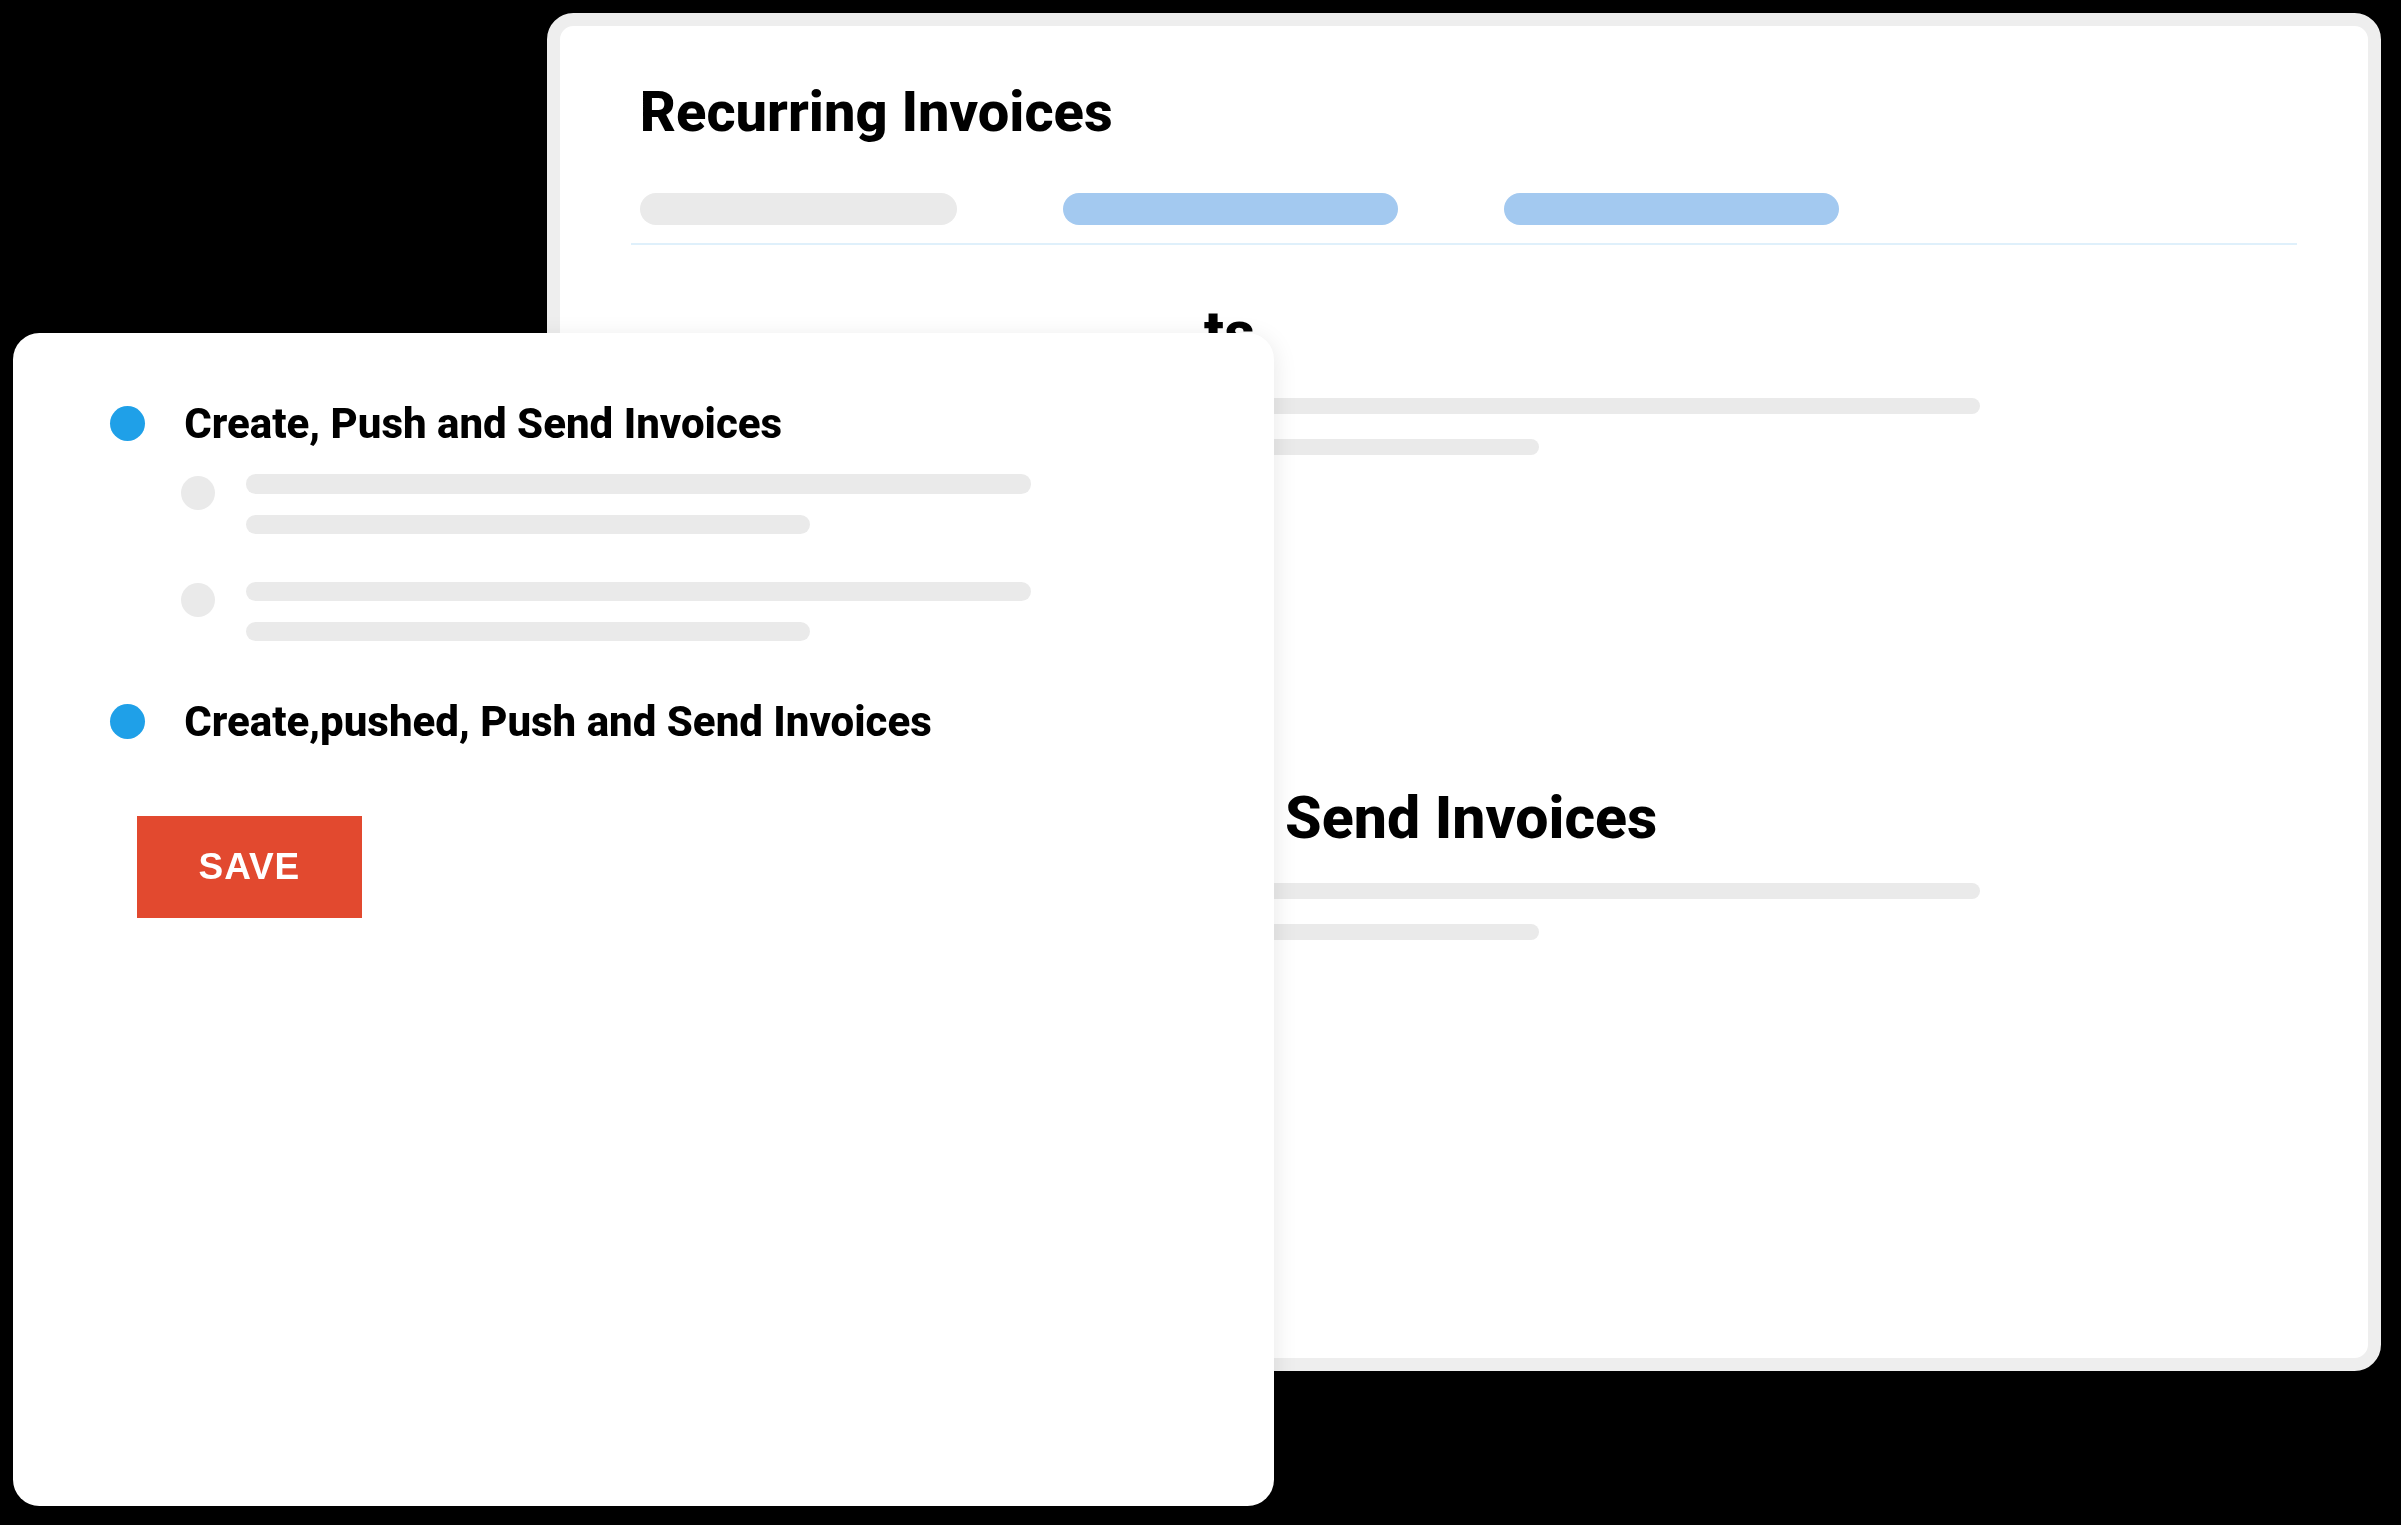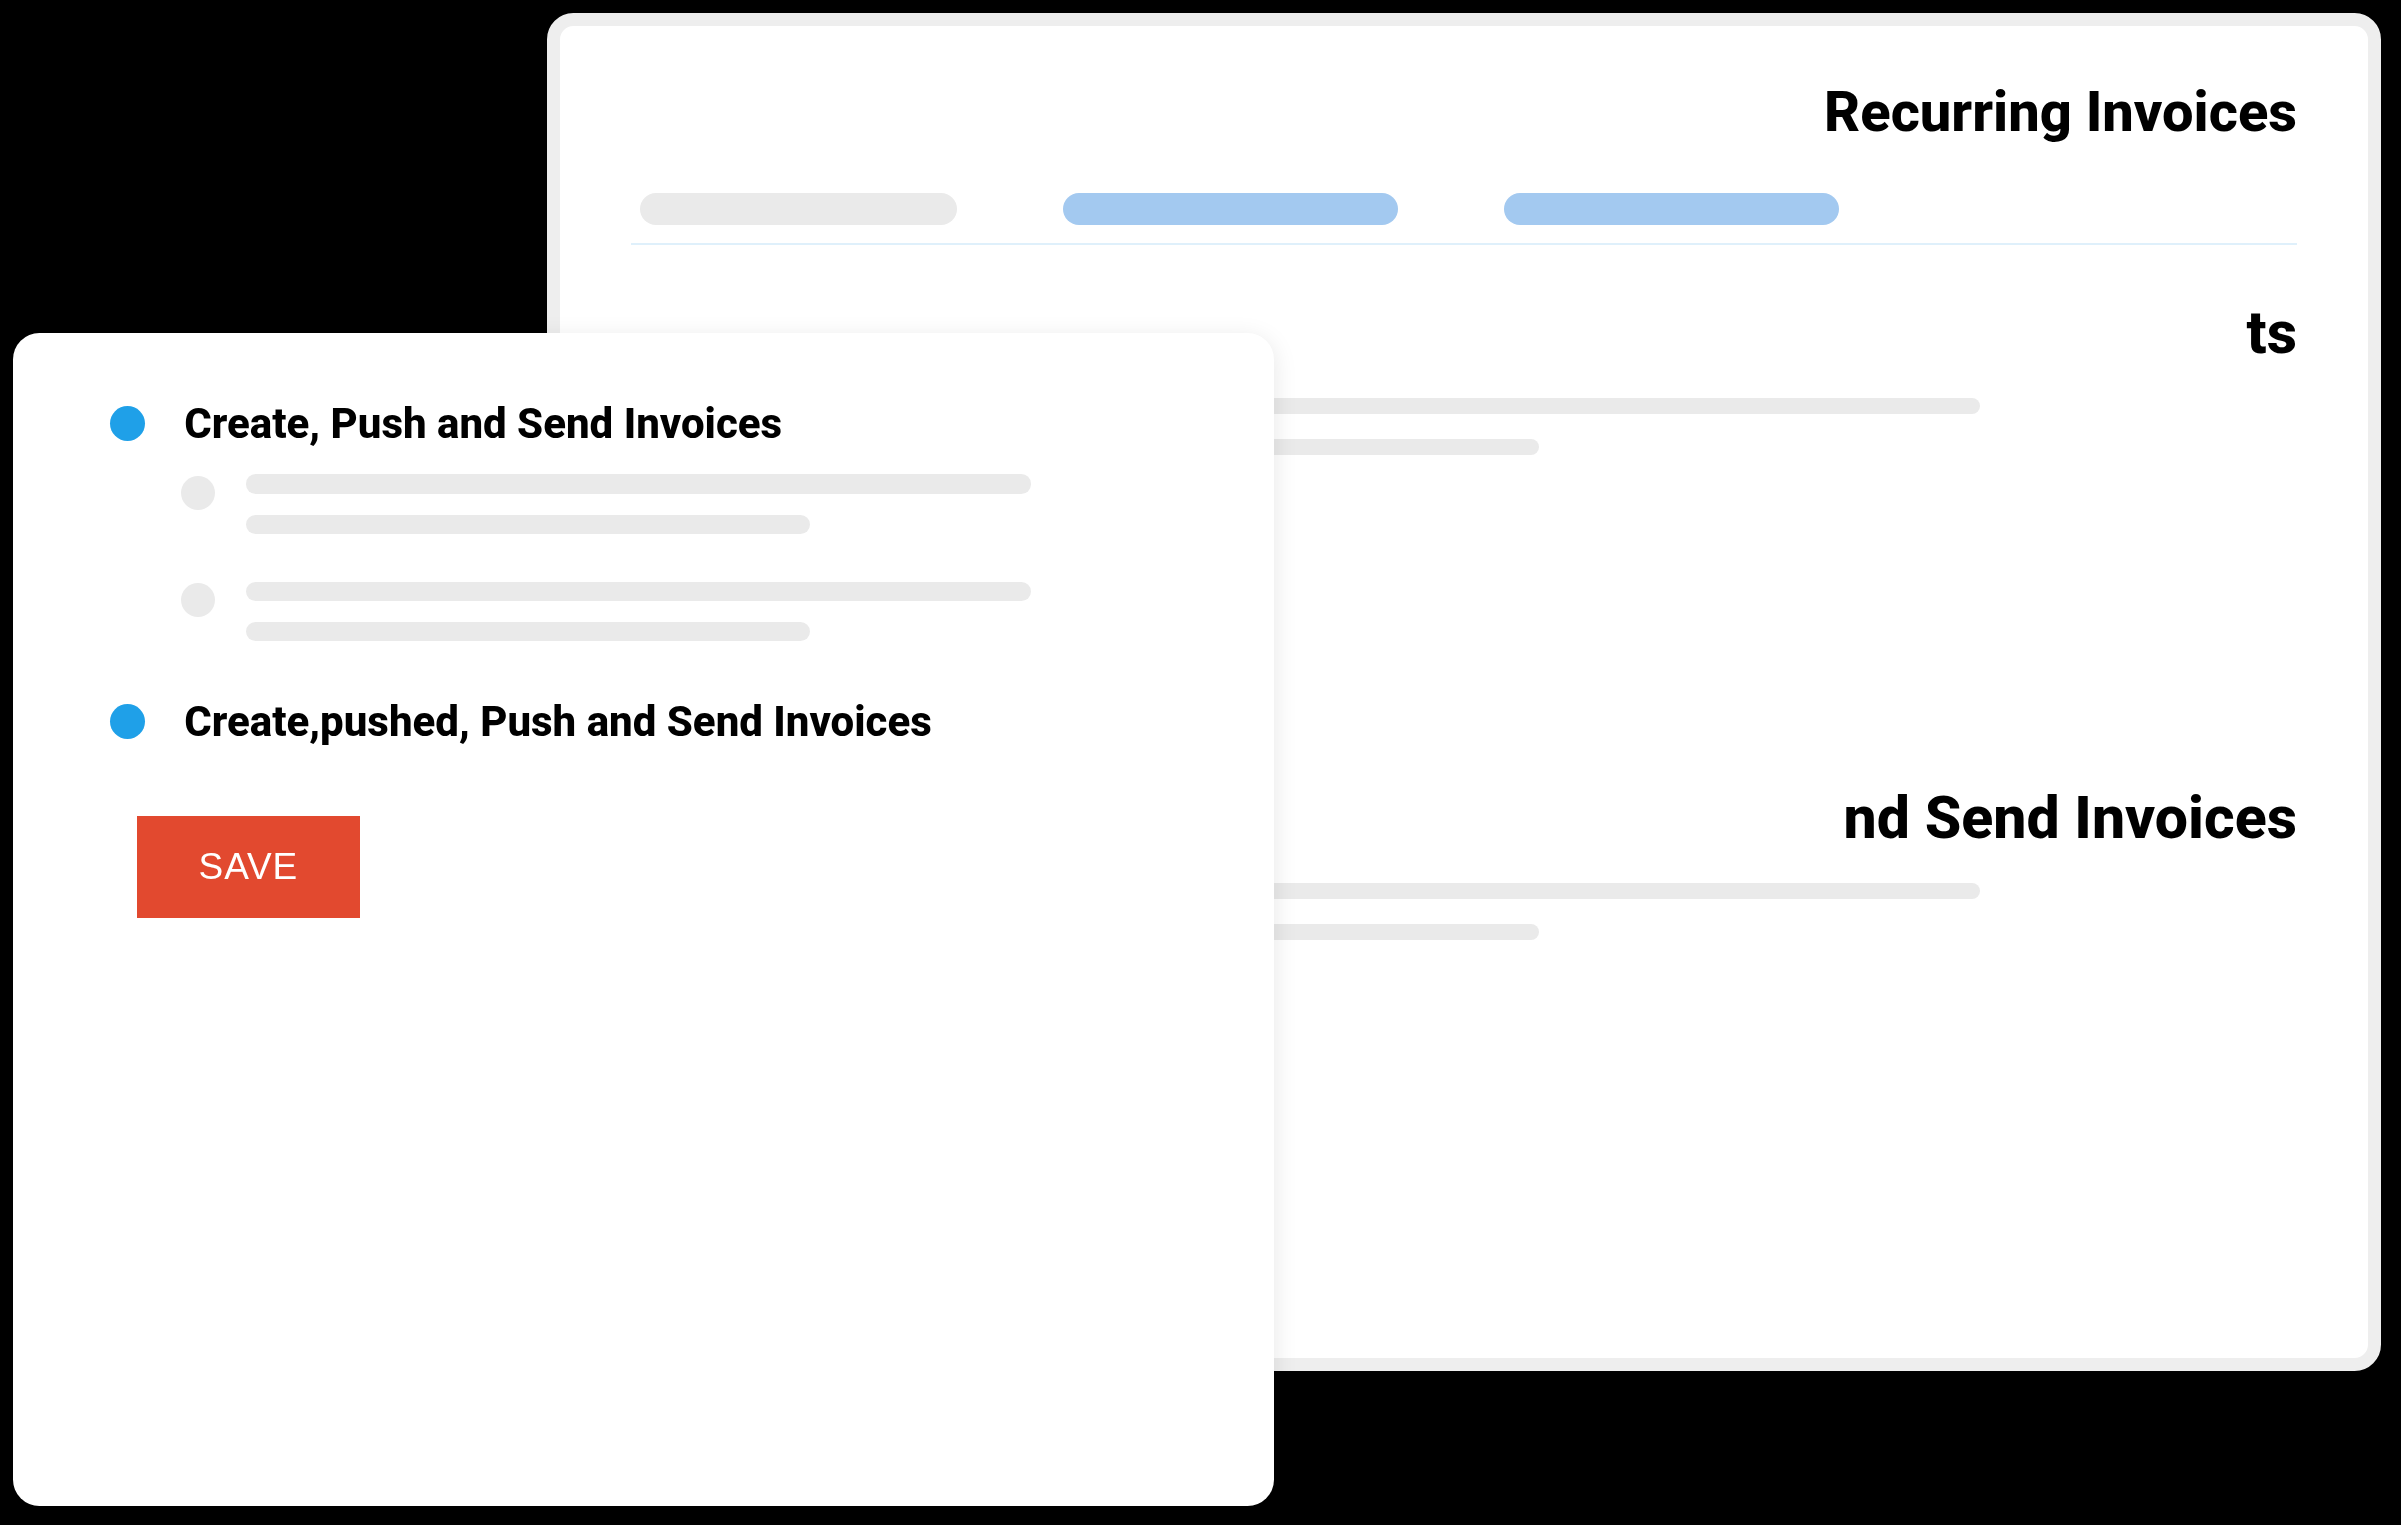--- a/index.html
+++ b/index.html
@@ -19,21 +19,20 @@
     .back-card {
       position: absolute;
       top: 13.2px;
       left: 547px;
       width: 1834px;
       height: 1358px;
       background: #fff;
       border: 13.2px solid #eeeeee;
       border-radius: 26.4px;
       padding: 53px 71px;
-      text-align: right;
     }
     
     .back-title {
       font-size: 56px;
       font-weight: 800;
       color: #000;
       margin-bottom: 48px;
       margin-left: 8.8px;
     }
     
@@ -180,21 +179,21 @@
     }
     
     .mini-line-short {
       width: 564px;
     }
     
     .save-button {
       background: #e2492f;
       color: #fff;
       font-size: 37px;
-      font-weight: 400;
+      font-weight: 700;
       letter-spacing: 0.9px;
       padding: 30px 62px;
       border: none;
       margin-top: 35px;
       cursor: pointer;
       margin-left: 26.4px;
       text-align: center;
     }
   </style>
 </head>

